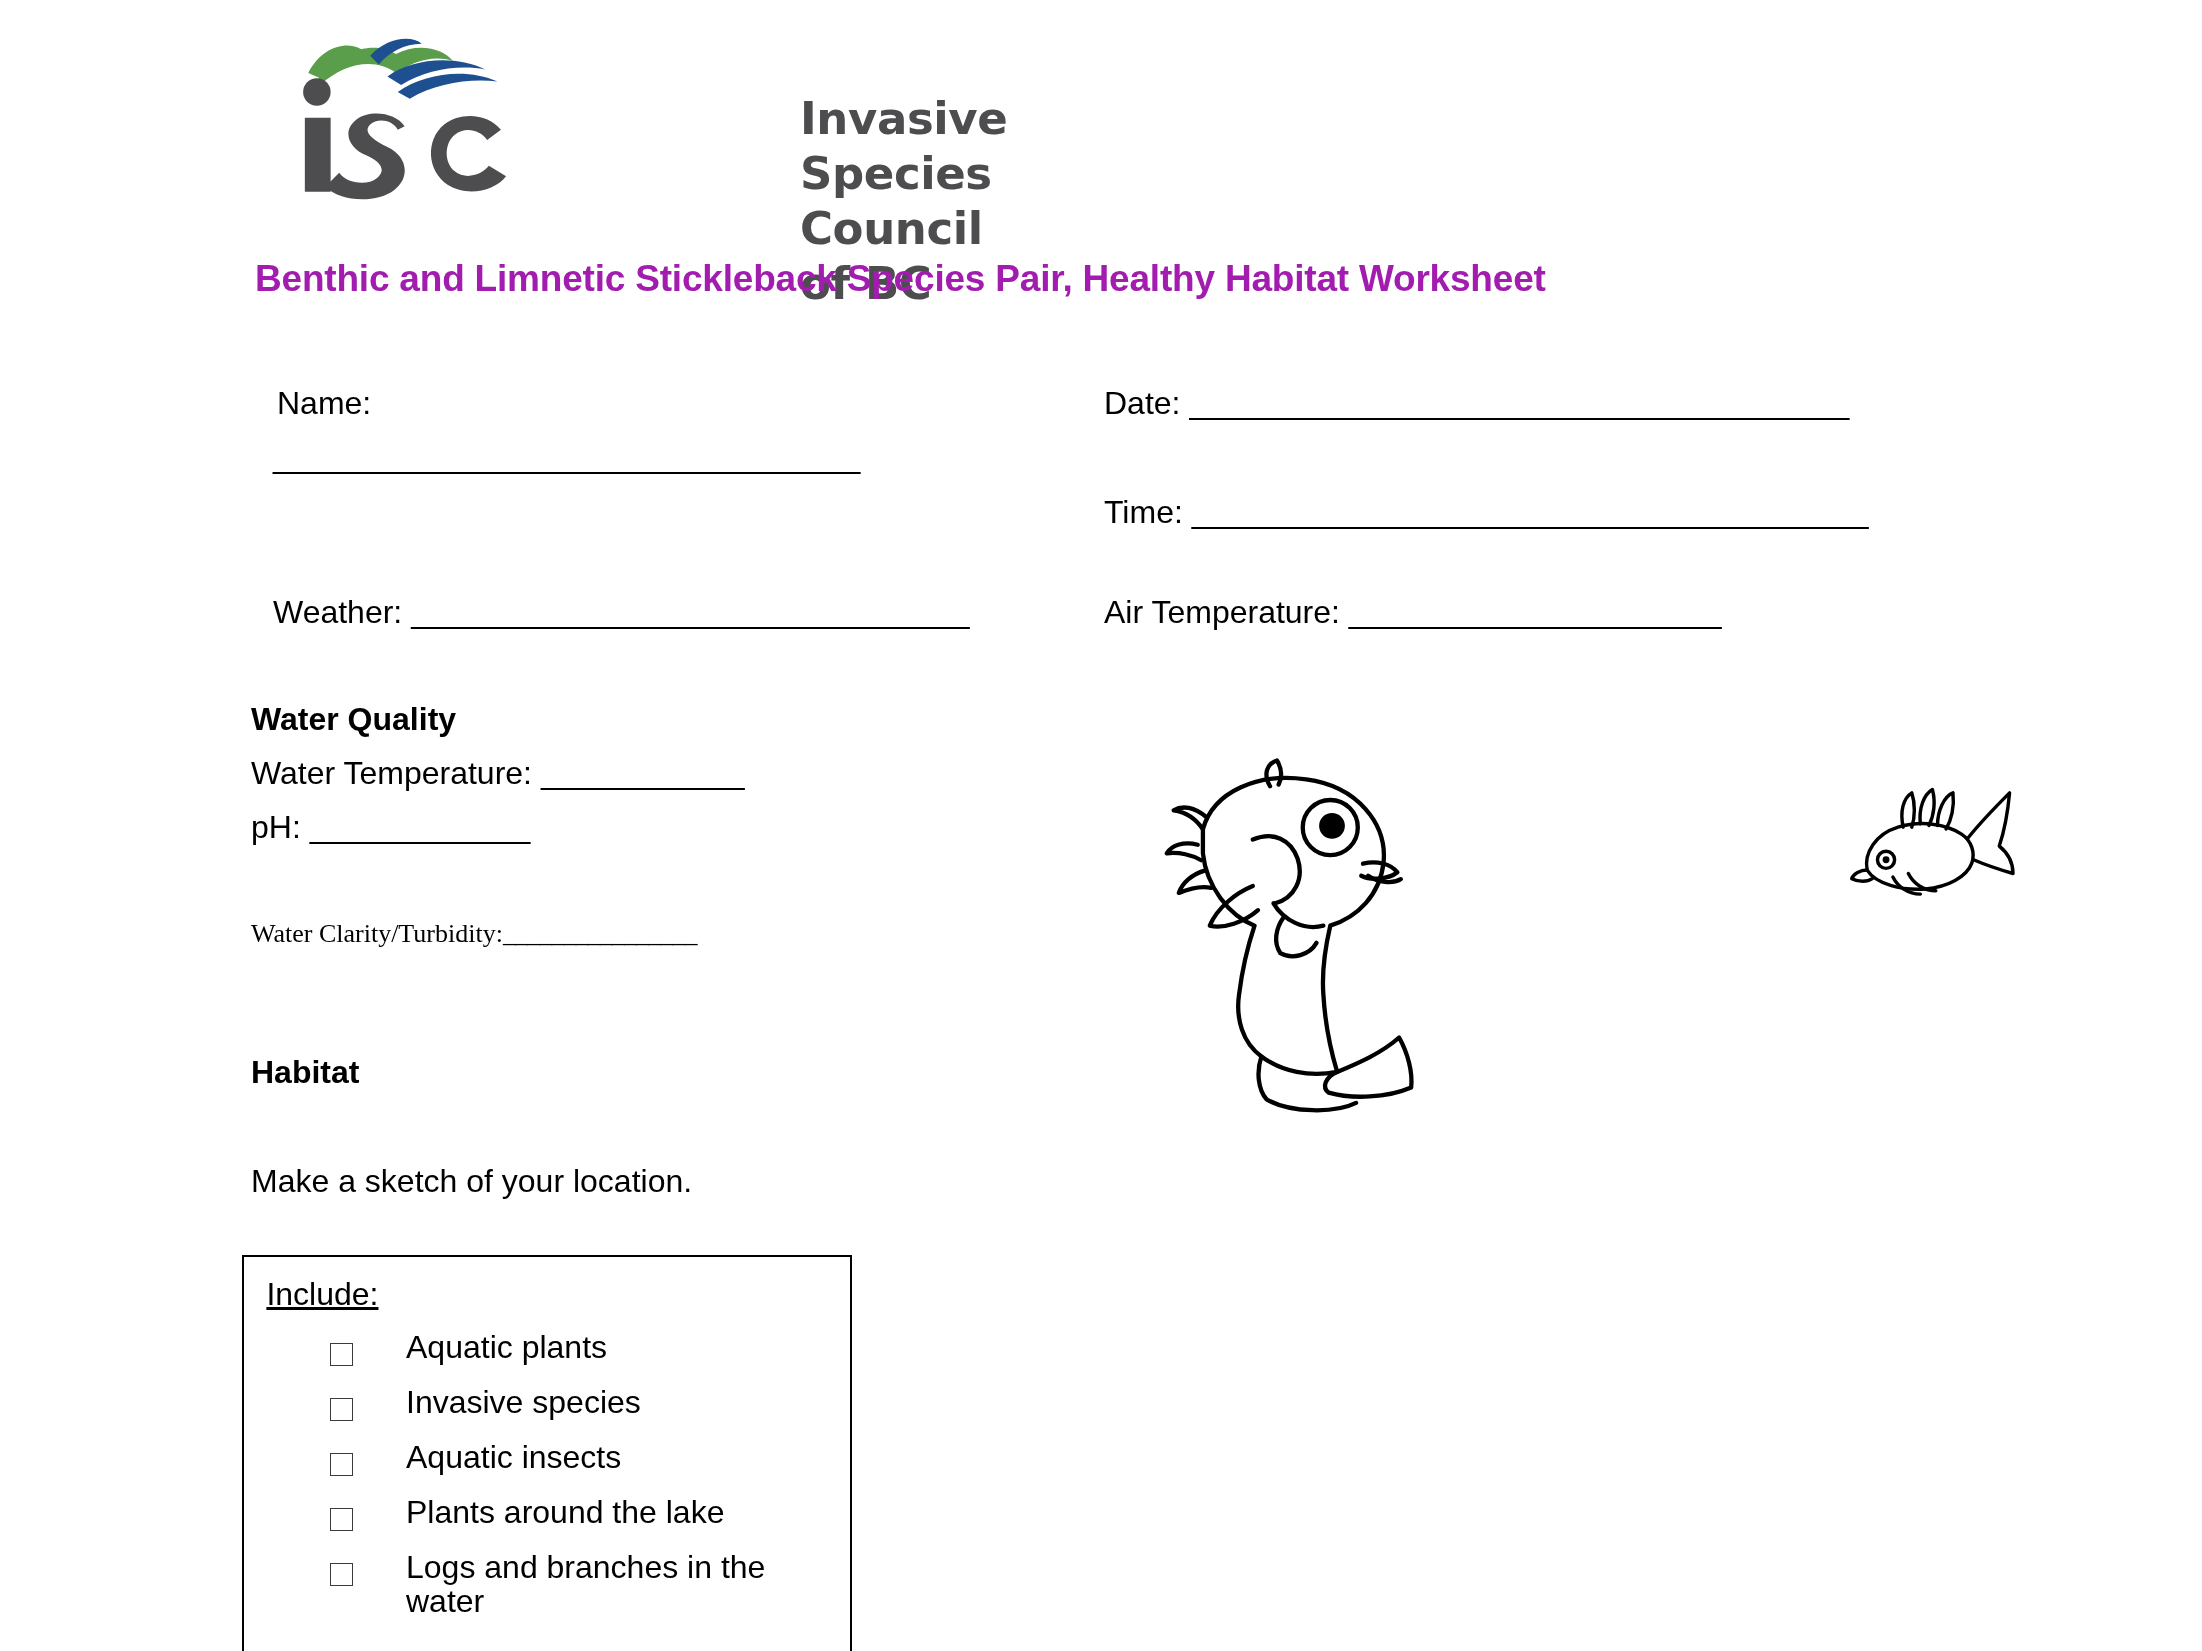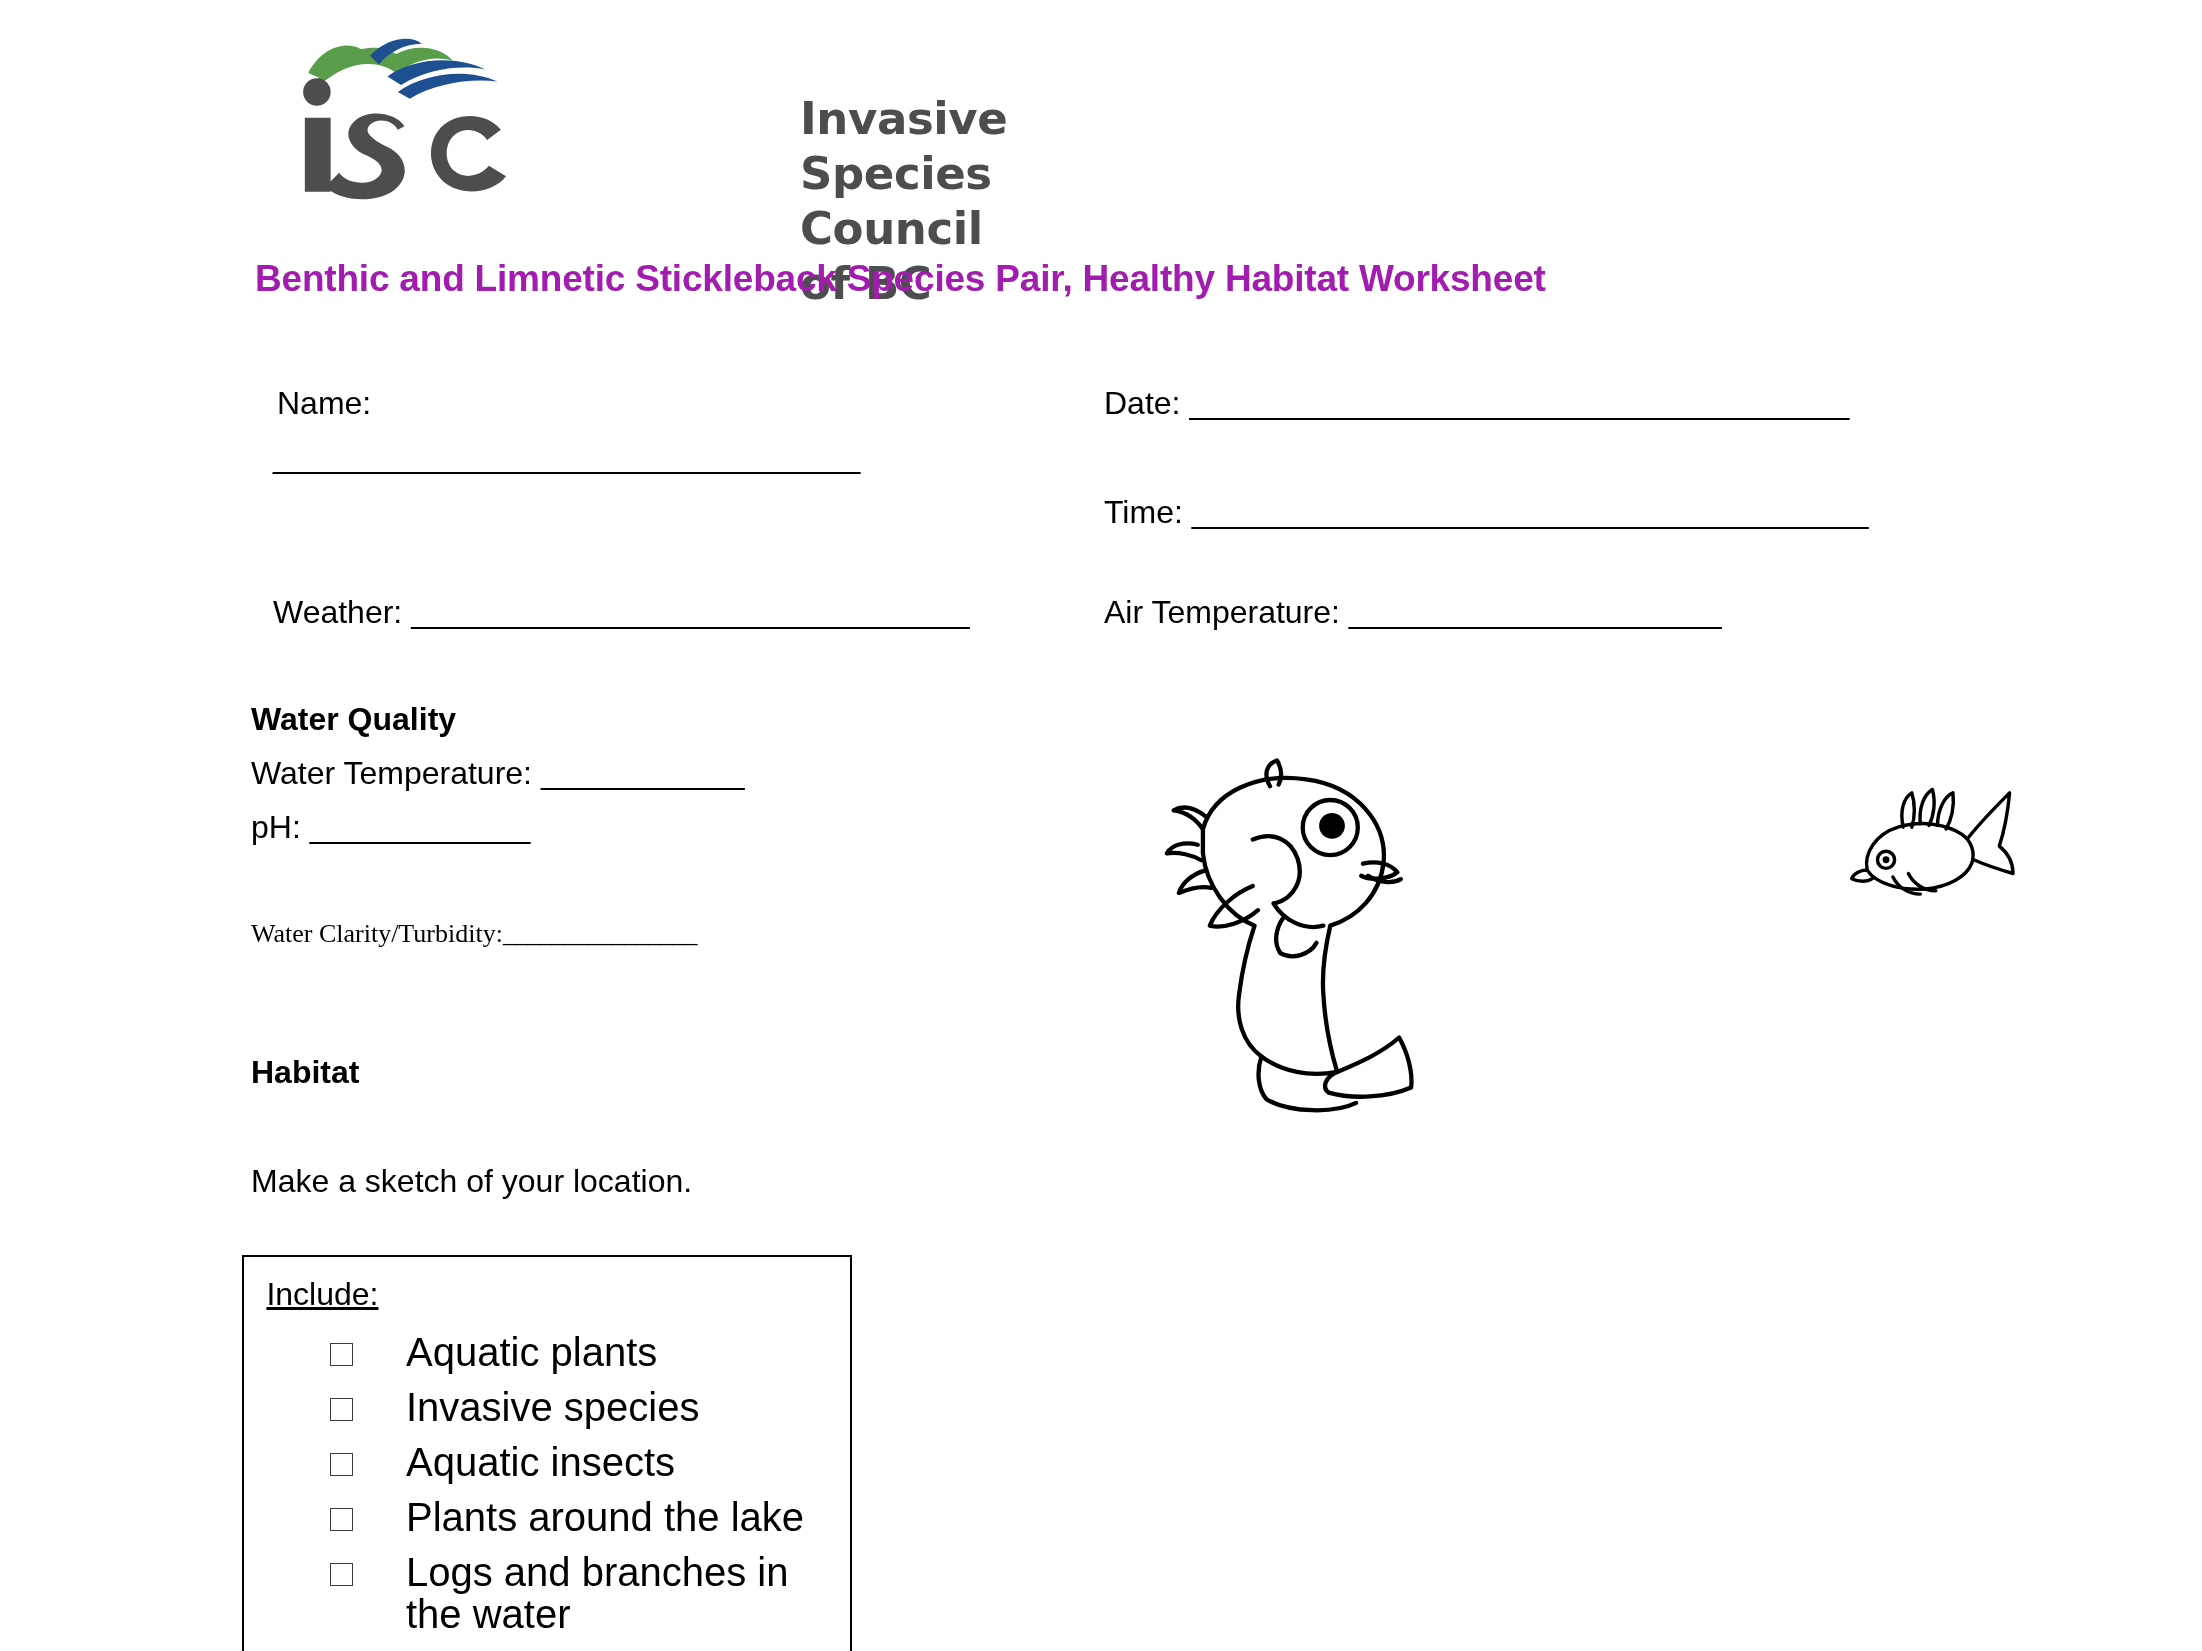--- a/index.html
+++ b/index.html
@@ -110,21 +110,21 @@
   }
   .checkbox {
     width: 23px;
     height: 23px;
     border: 1.7px solid #3b3b3b;
     box-sizing: border-box;
     margin-top: 12px;
     flex: 0 0 auto;
   }
   .check-label {
-    font-size: 40px;
+    font-size: 32px;
     margin-left: 53px;
     line-height: 1.05;
     white-space: nowrap;
   }
   .check-label.wrap {
     white-space: normal;
     width: 430px;
     line-height: 1.06;
   }
 

